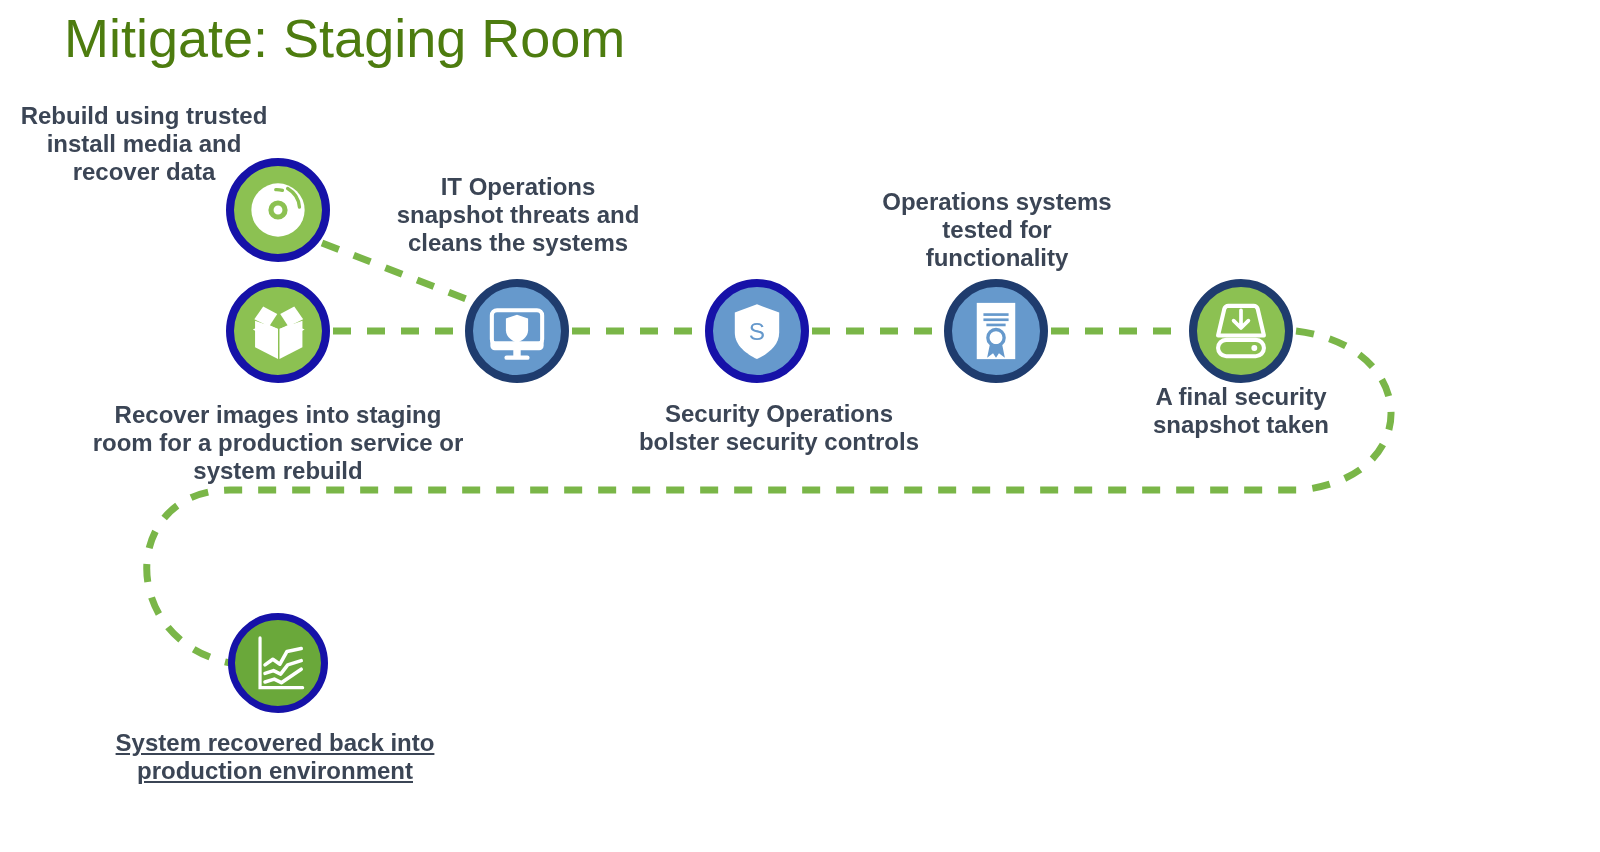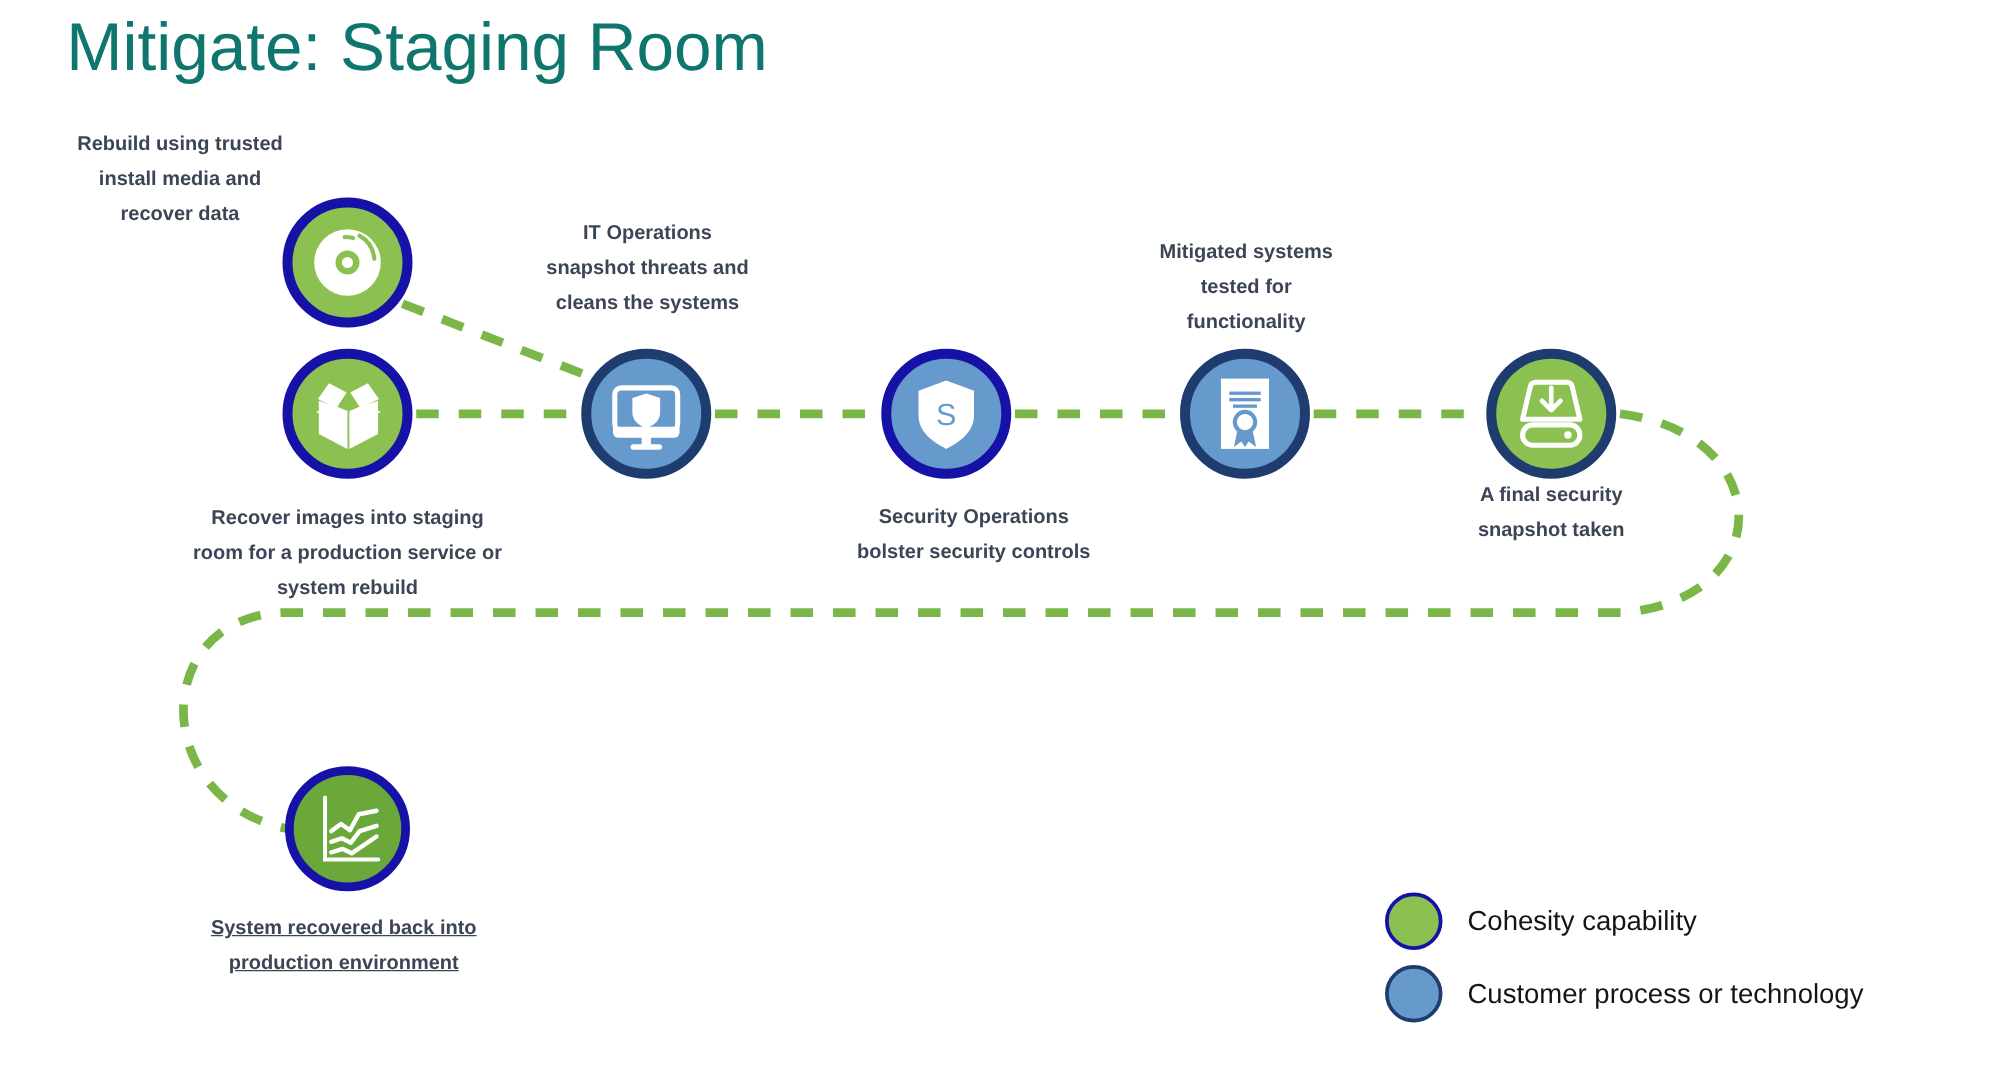--- a/index.html
+++ b/index.html
@@ -19,26 +19,26 @@
   #slide {
     position: absolute;
     left: 0; top: 0;
     width: 1600px;
     height: 852px;
   }
 
   
   #page-title {
     position: absolute;
-    left: 53px;
+    left: 64px;
     top: 6px;
     font-size: 54px;
     line-height: 64px;
     font-weight: 400;
-    color: #0f766e;
+    color: #4d7c0f;
     letter-spacing: 0px;
     white-space: nowrap;
   }
 
   
   #connectors {
     position: absolute;
     left: 0; top: 0;
     width: 1600px;
     height: 852px;
@@ -52,21 +52,21 @@
     box-sizing: border-box;
     display: flex;
     align-items: center;
     justify-content: center;
   }
   .node svg { display: block; }
 
   
   .caption {
     position: absolute;
-    font-size: 16px;
+    font-size: 24px;
     line-height: 28px;
     font-weight: bold;
     color: #3b4555;
     text-align: center;
     white-space: pre-line;
   }
 
   
   #legend {
     position: absolute;
@@ -160,21 +160,21 @@
         <svg width="74" height="74" viewBox="0 0 100 100">
       <rect x="24" y="12" width="52" height="76" fill="white"></rect>
       <rect x="33" y="26" width="34" height="3.6" fill="#6699cc"></rect>
       <rect x="33" y="33" width="34" height="3.6" fill="#6699cc"></rect>
       <rect x="37" y="40" width="26" height="3.6" fill="#6699cc"></rect>
       <circle cx="50" cy="59" r="11" fill="none" stroke="#6699cc" stroke-width="4.5"></circle>
       <path d="M 42 67 L 38 86 L 46 80 L 50 86 L 50 68 Z" fill="#6699cc"></path>
       <path d="M 58 67 L 62 86 L 54 80 L 50 86 L 50 68 Z" fill="#6699cc"></path>
         </svg>
       </div>
-      <div class="caption" style="left: 866px; top: 188px; width: 262px;">Mitigated systems
+      <div class="caption" style="left: 866px; top: 188px; width: 262px;">Operations systems
 tested for
 functionality</div>
       <div class="node" style="left: 1189px; top: 279px; width: 104px; height: 104px; background: rgb(140, 193, 82); border: 8px solid rgb(31, 60, 110);">
         <svg width="74" height="74" viewBox="0 0 100 100">
       <path d="M 33 16 L 67 16 A 6 6 0 0 1 72.5 20 L 81 56 L 19 56 L 27.5 20 A 6 6 0 0 1 33 16 Z" fill="none" stroke="white" stroke-width="5.5" stroke-linejoin="round"></path>
       <path d="M 50 22 L 50 45 M 40 36 L 50 46 L 60 36" fill="none" stroke="white" stroke-width="5" stroke-linecap="round" stroke-linejoin="round"></path>
       <rect x="19" y="62" width="62" height="22" rx="11" ry="11" fill="none" stroke="white" stroke-width="5.5"></rect>
       <circle cx="68" cy="73" r="4" fill="white"></circle>
         </svg>
       </div>
@@ -185,24 +185,14 @@
       <path d="M 24 14 L 24 84 L 84 84" fill="none" stroke="white" stroke-width="4.5" stroke-linecap="round"></path>
       <path d="M 31 52 L 42 44 L 52 51 L 62 33 L 82 29" fill="none" stroke="white" stroke-width="5" stroke-linecap="round" stroke-linejoin="round"></path>
       <path d="M 31 64 L 43 60 L 53 65 L 63 52 L 82 46" fill="none" stroke="white" stroke-width="5" stroke-linecap="round" stroke-linejoin="round"></path>
       <path d="M 31 76 L 44 72 L 54 77 L 82 58" fill="none" stroke="white" stroke-width="5" stroke-linecap="round" stroke-linejoin="round"></path>
         </svg>
       </div>
       <div class="caption" style="left: 82px; top: 729px; width: 386px; text-decoration: underline;">System recovered back into
 production environment</div>
     </div>
 
-  <div id="legend">
-      <div class="legend-row">
-        <div class="legend-swatch" style="background: rgb(140, 193, 82); border: 3px solid rgb(22, 18, 168);"></div>
-        <div class="legend-label">Cohesity capability</div>
-      </div>
-      <div class="legend-row">
-        <div class="legend-swatch" style="background: rgb(102, 153, 204); border: 3px solid rgb(31, 60, 110);"></div>
-        <div class="legend-label">Customer process or technology</div>
-      </div>
-    </div>
 
 </div>
 
 </body></html>

